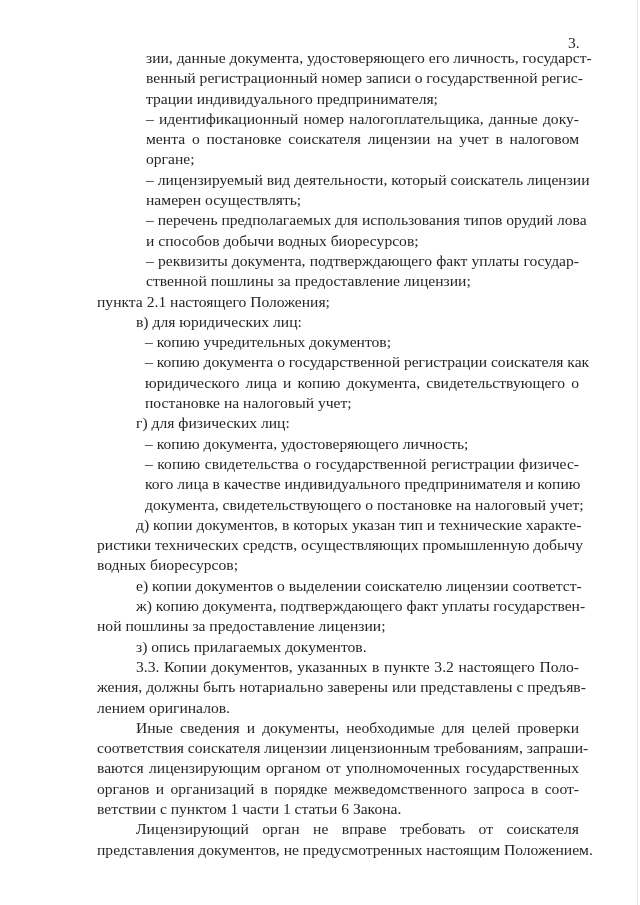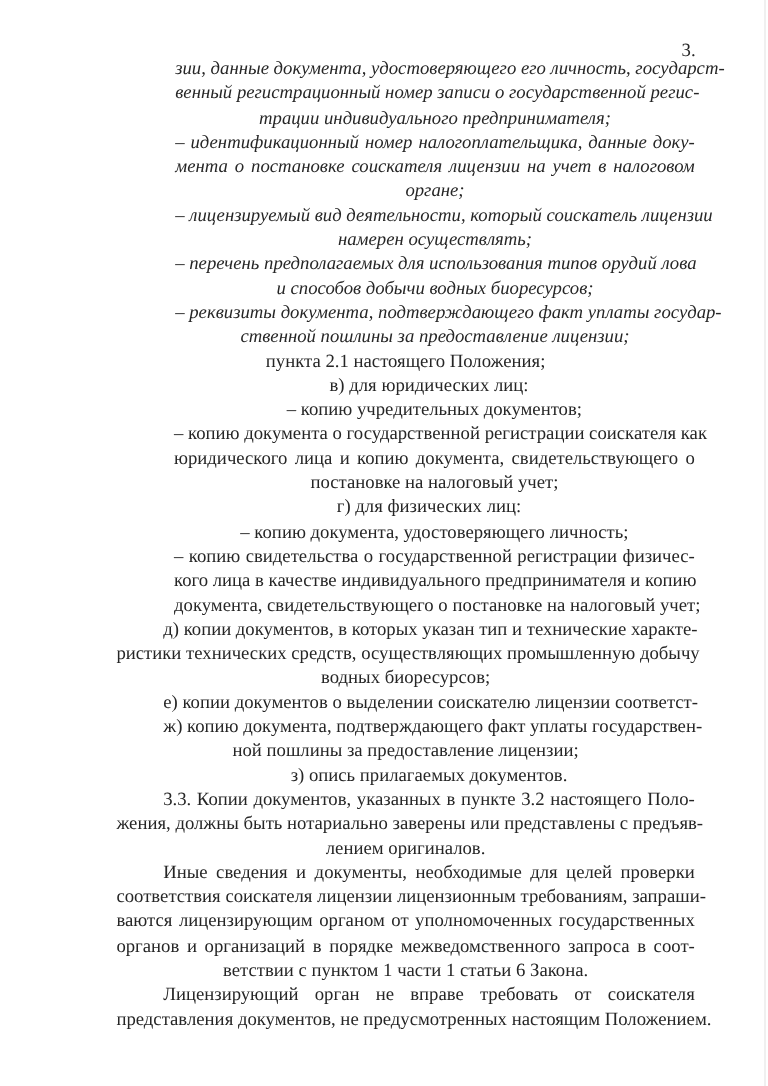--- a/index.html
+++ b/index.html
@@ -9,22 +9,22 @@
     background: #ffffff;
     font-family: "Liberation Serif", "DejaVu Serif", serif;
     color: #262626;
     font-size: 15.6px;
   }
   .page-edge { position: absolute; right: 2px; top: 0; width: 1px; height: 905px; background: #e6e6e6; }
   .page-number { position: absolute; left: 568px; top: 34px; font-size: 15.6px; }
   .body-text { position: absolute; left: 97px; top: 48px; width: 482px; }
   .line { height: 20.3px; line-height: 20.3px; white-space: nowrap; }
   .j { text-align: justify; text-align-last: justify; }
-  .l { text-align: center; }
-  .in1 { padding-left: 49px; font-style: italic; }
+  .l { text-align: left; }
+  .in1 { padding-left: 49px; }
   .in-first { padding-left: 39px; }
   .in-sub { padding-left: 48px; }
 </style>
 </head>
 <body>
 
 <div class="page">
   <div class="page-edge"></div>
   <div class="page-number">3.</div>
   <div class="body-text" id="body-text">

